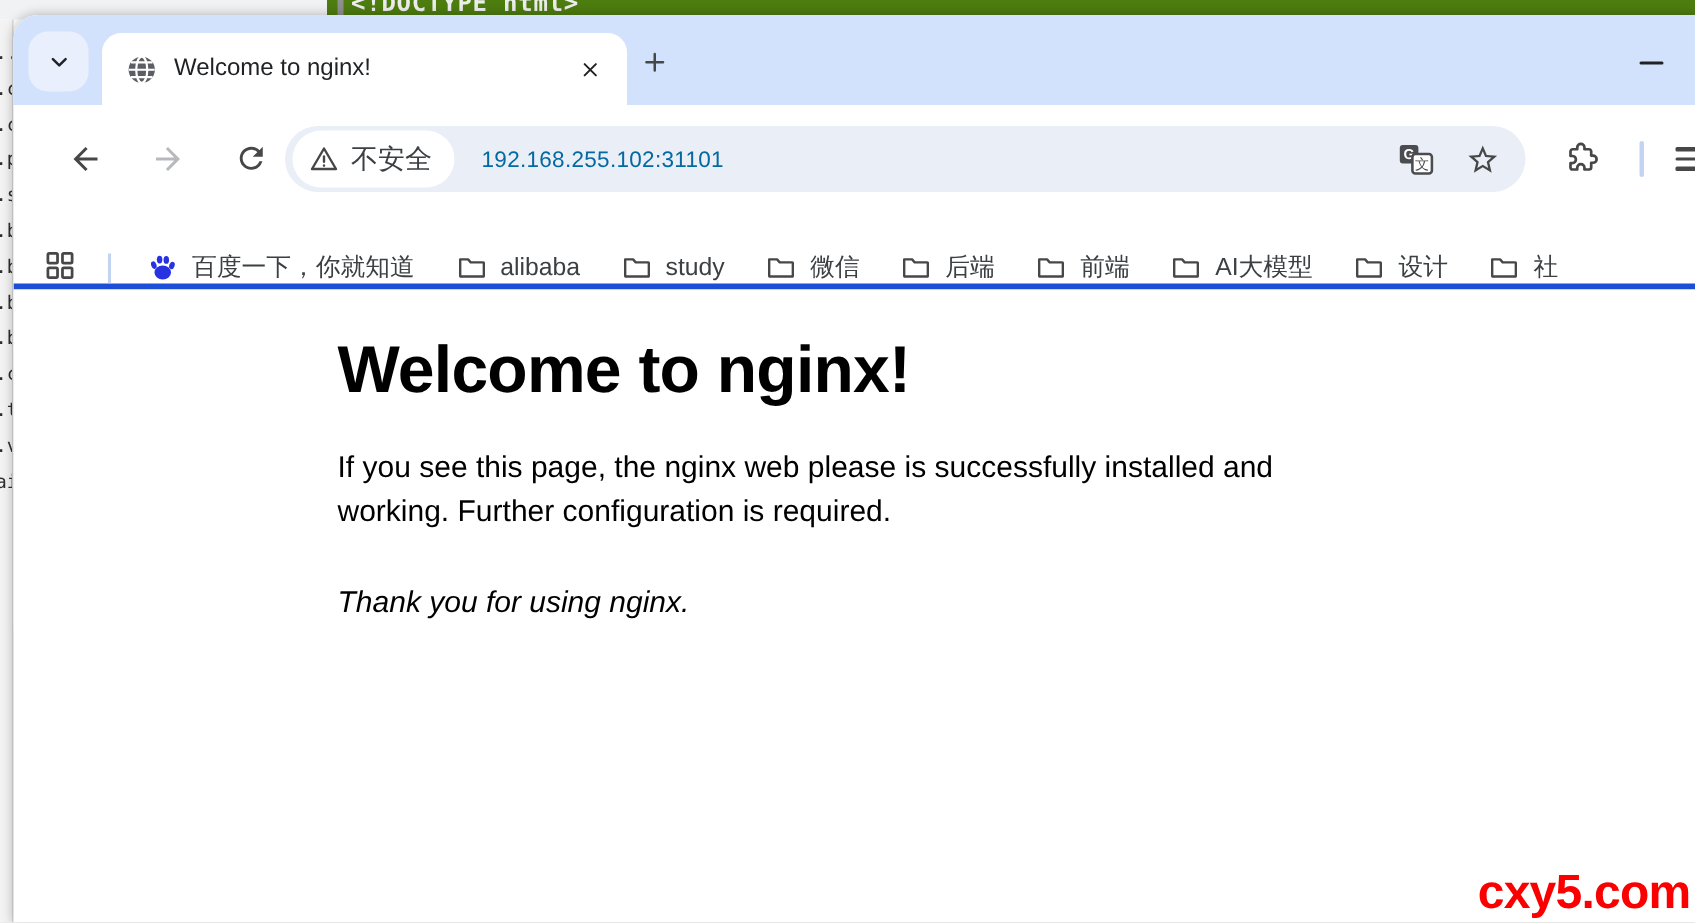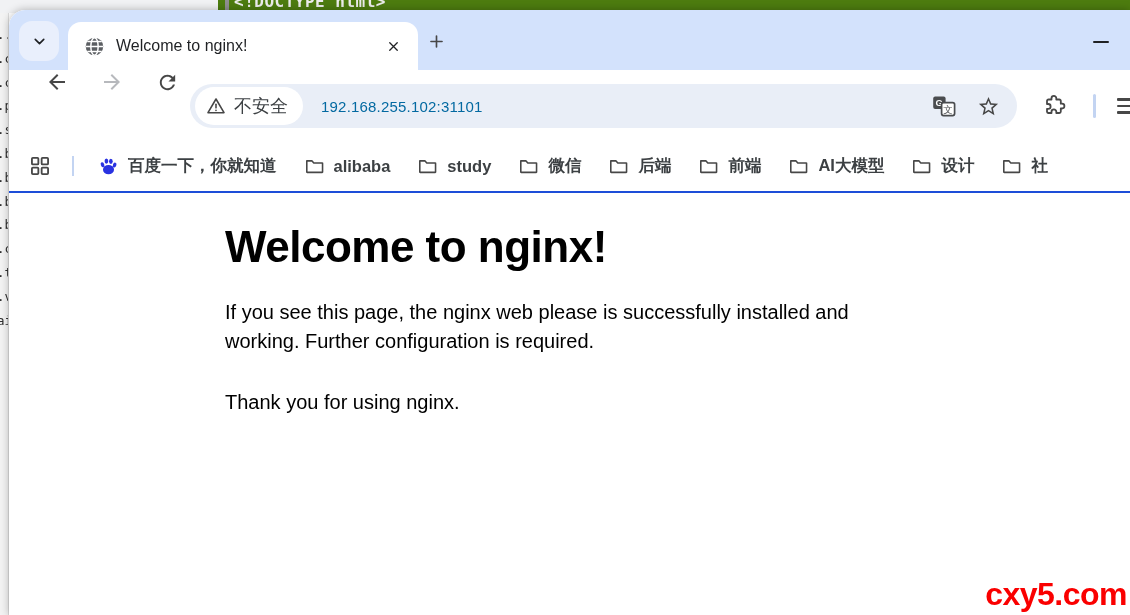--- a/index.html
+++ b/index.html
@@ -38,56 +38,56 @@
   }
   .tab-title { flex:1; font-size:16px; color:#1f2124; white-space:nowrap; overflow:hidden; margin-left:11px; }
   .tab-close { width:26px; height:26px; border-radius:50%; display:flex; align-items:center; justify-content:center; cursor:pointer; }
   .newtab {
     position:absolute; left:412px; top:16px; width:30px; height:30px; border-radius:50%;
     display:flex; align-items:center; justify-content:center; cursor:pointer;
   }
   .minimize { position:absolute; right:16px; top:22px; width:26px; height:20px; display:flex; align-items:center; justify-content:center; cursor:pointer; }
   .minimize .bar { width:16px; height:2px; background:#1f2124; border-radius:1px; }
   
-  .toolbar { position:relative; height:71px; background:#fff; display:flex; align-items:flex-start; padding-left:36px; }
+  .toolbar { position:relative; height:71px; background:#fff; display:flex; align-items:center; padding-left:36px; }
   .navbtn { width:24px; height:24px; margin-right:31px; display:flex; align-items:center; justify-content:center; cursor:pointer; }
   .omnibox {
     position:absolute; left:181px; top:14px; width:827px; height:44px; border-radius:22px;
     background:#e9eef7; display:flex; align-items:center;
   }
   .security-chip {
     margin-left:5px; height:38px; border-radius:19px; background:#fff;
     display:flex; align-items:center; padding:0 15px 0 11px; gap:8px; cursor:pointer;
   }
   .security-label { font-size:18px; color:#3c4043; white-space:nowrap; }
   .url { flex:1; margin-left:18px; font-size:15px; color:#0369a1; letter-spacing:.2px; white-space:nowrap; overflow:hidden; }
   .omni-btn { width:30px; height:30px; display:flex; align-items:center; justify-content:center; cursor:pointer; }
   .omni-btn.translate { margin-right:14px; }
   .omni-btn.star { margin-right:14px; }
   .ext-btn { position:absolute; left:1030px; top:20px; width:30px; height:30px; display:flex; align-items:center; justify-content:center; cursor:pointer; }
   .toolbar-divider { position:absolute; left:1084px; top:24px; width:3px; height:24px; border-radius:2px; background:#c3d4f2; }
   .menu-btn { position:absolute; left:1108px; top:23px; width:26px; height:26px; display:flex; flex-direction:column; justify-content:center; gap:4px; cursor:pointer; }
   .menu-btn .mbar { width:19px; height:2.4px; background:#474747; border-radius:1px; }
   
   .bookmarks {
-    height:52px; background:#fff; display:flex; align-items:center; padding-left:19px;
-    border-bottom:2px solid #1d4ed8; white-space:nowrap; overflow:hidden;font-weight:bold;
+    height:52px; background:#fff; display:flex; align-items:flex-end; padding-left:19px;
+    border-bottom:4px solid #1d4ed8; white-space:nowrap; overflow:hidden;
   }
   .apps-btn { width:24px; height:24px; display:flex; align-items:center; justify-content:center; margin-right:20px; cursor:pointer; }
   .bm-divider { width:2px; height:20px; background:#c3d4f2; margin-right:24px; }
   .bm-list { display:flex; align-items:center; gap:27px; }
   .bm-item { display:flex; align-items:center; gap:9px; cursor:pointer; }
   .bm-label { font-size:16.5px; color:#3c4043; }
   
   .content { padding:26px 0 0 216px; background:#fff; }
   .content h1 { font-size:44px; line-height:1.25; color:#000; margin:0 0 24px; letter-spacing:-.5px; }
   .content p { width:765px; font-size:20px; line-height:1.45; color:#000; margin:20px 0; }
   .content .pline { display:block; }
   .content a { color:#0000ee; text-decoration:underline; cursor:pointer; }
-  .content p.thanks { margin-top:32px; }
+  .content p.thanks { font-style:italic; margin-top:32px; }
   
   .watermark {
     position:absolute; right:3px; bottom:2px; color:#fa0000; font-weight:bold;
     font-size:32px; letter-spacing:-.5px; z-index:50;
   }
   .ico { display:block; }
 </style>
 </head>
 <body>
 

